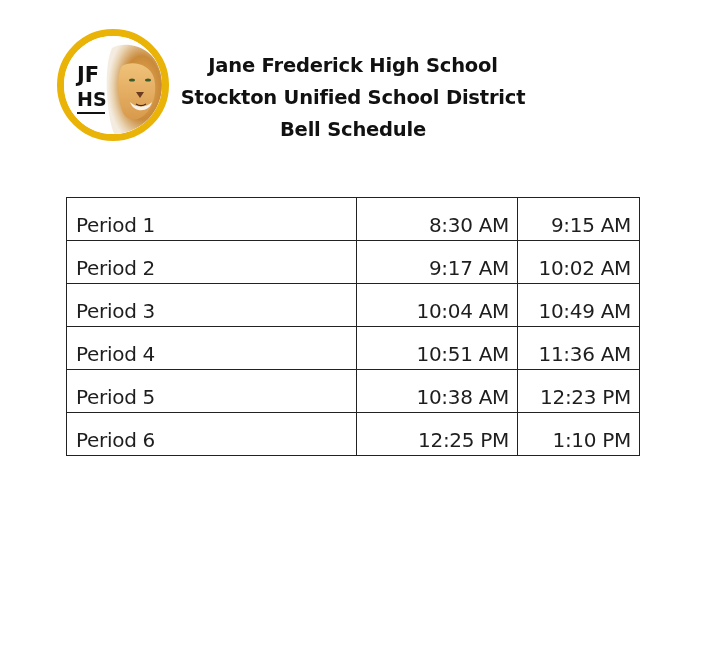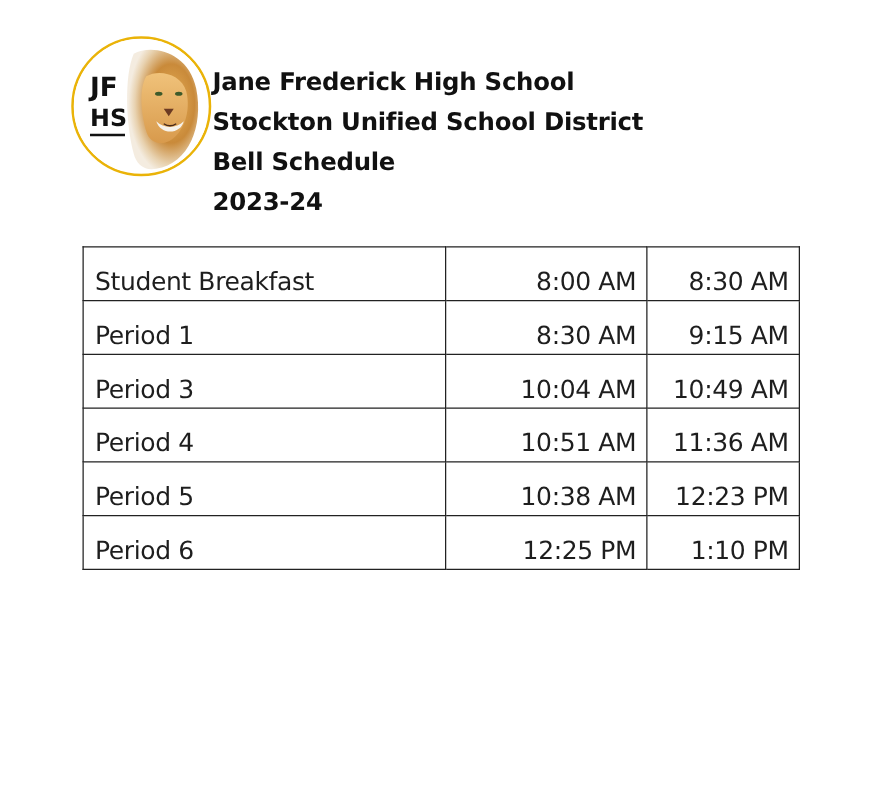--- a/index.html
+++ b/index.html
@@ -15,31 +15,32 @@
       font-family: "DejaVu Sans", "Liberation Sans", sans-serif;
       color: #1a1a1a;
     }
     .logo {
       position: absolute;
       left: 57px;
       top: 29px;
       width: 112px;
       height: 112px;
       border-radius: 50%;
-      border: 2px solid #eab308;
+      border: 7px solid #eab308;
       box-sizing: border-box;
       overflow: hidden;
       background: #fff;
     }
     .logo svg { display: block; }
     .header {
       position: absolute;
       left: 170px;
       top: 50px;
       width: 366px;
+      text-align: center;
       font-weight: bold;
       font-size: 19.5px;
       line-height: 32px;
       color: #111;
       letter-spacing: -0.2px;
     }
     .header div { white-space: nowrap; }
     table.schedule {
       position: absolute;
       left: 66px;
@@ -92,34 +93,33 @@
     <text x="13" y="46" font-family="DejaVu Sans, sans-serif" font-weight="bold" font-size="21" fill="#111">JF</text>
     <text x="13" y="70" font-family="DejaVu Sans, sans-serif" font-weight="bold" font-size="19" fill="#111">HS</text>
     <rect x="13" y="76" width="28" height="2" fill="#111"></rect>
   </svg>
 </div>
 
 <div class="header">
   <div>Jane Frederick High School</div>
   <div>Stockton Unified School District</div>
   <div>Bell Schedule</div>
-  <div>2023-24</div>
 </div>
 
 <table class="schedule">
   <tbody>
     <tr>
-      <td class="c-name">Student Breakfast</td>
-      <td class="c-start">8:00 AM</td>
-      <td class="c-end">8:30 AM</td>
-    </tr>
-    <tr>
       <td class="c-name">Period 1</td>
       <td class="c-start">8:30 AM</td>
       <td class="c-end">9:15 AM</td>
+    </tr>
+    <tr>
+      <td class="c-name">Period 2</td>
+      <td class="c-start">9:17 AM</td>
+      <td class="c-end">10:02 AM</td>
     </tr>
     <tr>
       <td class="c-name">Period 3</td>
       <td class="c-start">10:04 AM</td>
       <td class="c-end">10:49 AM</td>
     </tr>
     <tr>
       <td class="c-name">Period 4</td>
       <td class="c-start">10:51 AM</td>
       <td class="c-end">11:36 AM</td>

